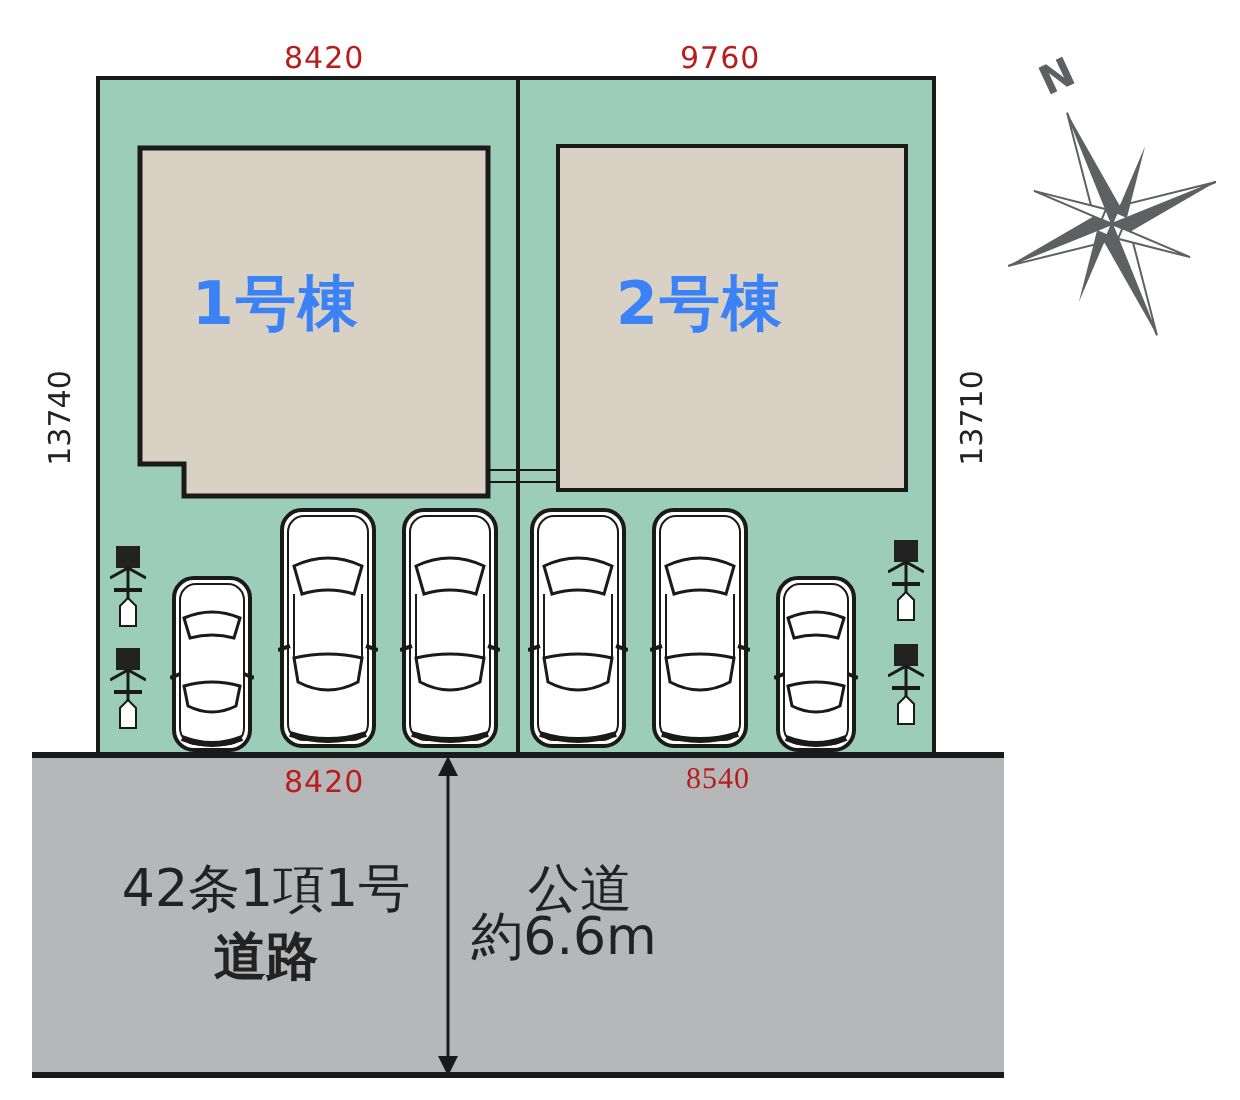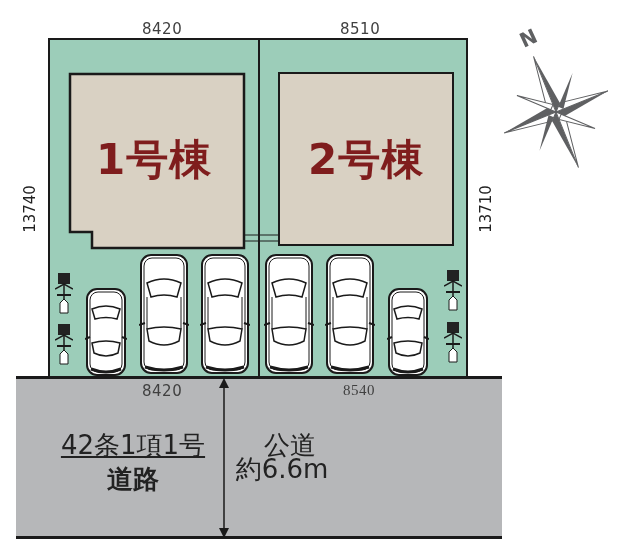--- a/index.html
+++ b/index.html
@@ -1,32 +1,32 @@
 <!DOCTYPE html>
 <html><head>
 <meta charset="utf-8">
 <style>
   html, body { margin:0; padding:0; background:#ffffff; }
   body { width:620px; height:550px; position:relative; overflow:hidden;
          font-family:"DejaVu Sans", "Liberation Sans", sans-serif; color:#1a1a1a; }
   .abs { position:absolute; }
-  .dim { font-size:15px; color:#404040; letter-spacing:0.5px; }
+  .dim { font-size:15px; color:#b91c1c; letter-spacing:0.5px; }
   .vdim { position:absolute; font-size:15px; color:#222; transform-origin:center center; transform:rotate(-90deg); white-space:nowrap; }
   .lot { position:absolute; background:#9ccdb9; border:2px solid #1a1a1a; box-sizing:border-box; }
   .bldg { position:absolute; background:#d9d1c3; border:2px solid #1a1a1a; box-sizing:border-box; }
-  .bldg-label { position:absolute; font-size:42px; font-weight:bold; color:#7f1d1d; white-space:nowrap; letter-spacing:1px; }
+  .bldg-label { position:absolute; font-size:30px; font-weight:bold; color:#3b82f6; white-space:nowrap; letter-spacing:1px; }
   .road { position:absolute; background:#b6b7b9; }
   .road-text { position:absolute; font-size:26px; color:#222; text-align:center; line-height:34px; white-space:nowrap; }
   svg { display:block; }
 </style>
 </head>
 <body>
 
 <div class="abs dim" style="left:142px;top:20px;">8420</div>
-<div class="abs dim" style="left:340px;top:20px;">8510</div>
+<div class="abs dim" style="left:340px;top:20px;">9760</div>
 
 <div class="vdim" style="left:6px;top:200px;">13740</div>
 <div class="vdim" style="left:246px;top:150px;font-size:14px;">13730</div>
 <div class="vdim" style="left:462px;top:200px;">13710</div>
 
 <div class="lot" style="left:48px;top:38px;width:212px;height:342px;"></div>
 
 <div class="lot" style="left:258px;top:38px;width:210px;height:342px;"></div>
 
 <svg class="abs" style="left:68px;top:72px;" width="178" height="178">
@@ -110,21 +110,21 @@
 
 <div class="abs dim" style="left:142px;top:382px;">8420</div>
 <div class="abs dim" style="left:343px;top:382px;font-family:Liberation Serif, serif;">8540</div>
 
 <svg class="abs" style="left:216px;top:378px;" width="16" height="160">
   <line x1="8" y1="4" x2="8" y2="156" stroke="#1a1a1a" stroke-width="1.5"></line>
   <polygon points="8,0 3,10 13,10" fill="#1a1a1a"></polygon>
   <polygon points="8,160 3,150 13,150" fill="#1a1a1a"></polygon>
 </svg>
 
-<div class="road-text" style="left:50px;top:428px;width:166px;text-decoration:underline;">42条1項1号</div>
+<div class="road-text" style="left:50px;top:428px;width:166px;">42条1項1号</div>
 <div class="road-text" style="left:50px;top:462px;width:166px;font-weight:bold;">道路</div>
 <div class="road-text" style="left:240px;top:428px;width:100px;">公道</div>
 <div class="road-text" style="left:230px;top:452px;width:104px;">約6.6m</div>
 
 <div class="abs" style="left:520px;top:26px;font-size:20px;font-weight:bold;color:#5f6062;transform:rotate(-25deg);">N</div>
 <svg class="abs" style="left:498px;top:50px;" width="115" height="122">
   <g transform="translate(58,62) rotate(-22)">
     <polygon points="0,-60 7,-7 0,0" fill="#5f6062"></polygon>
     <polygon points="0,-60 -7,-7 0,0" fill="#fff" stroke="#5f6062" stroke-width="1"></polygon>
     <polygon points="0,60 -7,7 0,0" fill="#5f6062"></polygon>

